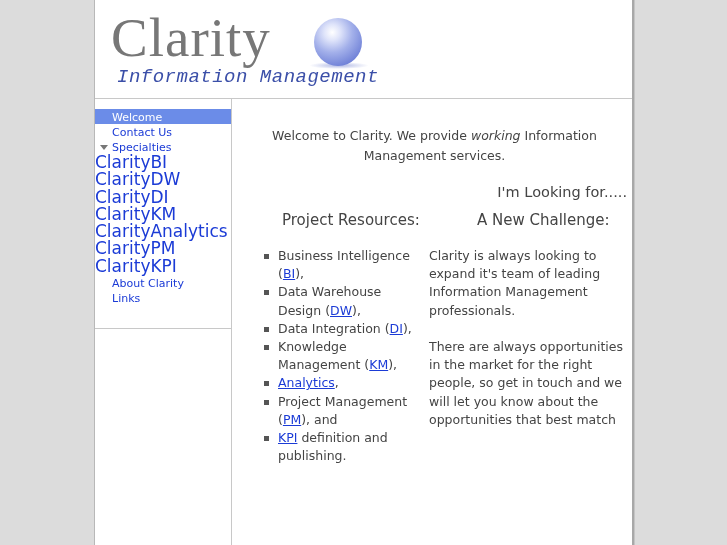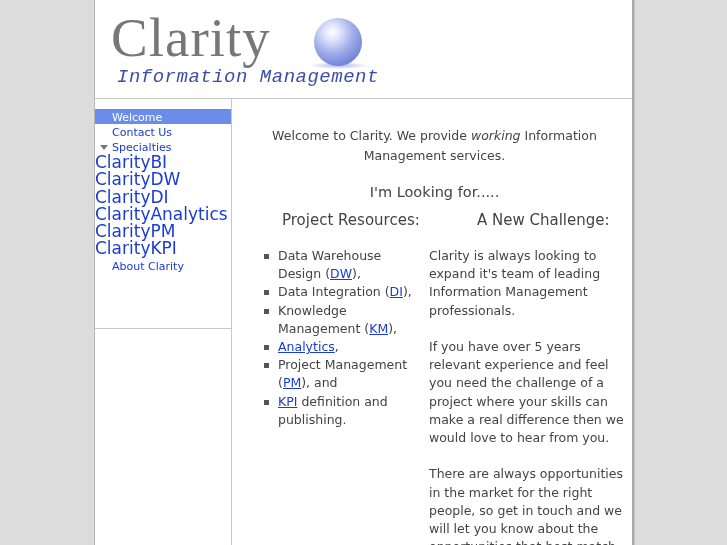--- a/index.html
+++ b/index.html
@@ -58,21 +58,21 @@
   }
   .tri {
     position:absolute; left:5px; top:6px; width:0; height:0;
     border-left:4px solid transparent; border-right:4px solid transparent; border-top:5px solid #777;
   }
   .content {
     position:absolute; left:137px; top:99px; width:400px;
     color:#444; font-size:12.5px;
   }
   .intro { position:absolute; left:10px; top:27px; width:385px; text-align:center; line-height:20px; }
-  .looking { position:absolute; left:10px; top:85px; width:385px; text-align:center; font-size:14.5px; }
+  .looking { position:absolute; left:10px; top:85px; width:385px; text-align:right; font-size:14.5px; }
   .col-head { position:absolute; top:112px; font-size:15px; }
   .col { position:absolute; top:148px; line-height:18.2px; }
   .col p { margin:0 0 18.2px 0; }
   ul { margin:0; padding:0 0 0 36px; list-style:none; }
   li { position:relative; }
   li::before { content:""; position:absolute; left:-14px; top:7px; width:5px; height:5px; background:#555; }
   a.lnk { color:#1b3bd6; text-decoration:underline; cursor:pointer; }
 </style>
 </head>
 <body>
@@ -90,46 +90,48 @@
   <div class="sidebar">
     <a class="nav-item active">Welcome</a>
     <a class="nav-item">Contact Us</a>
     <a class="nav-item">
       <span class="tri"></span>
       <span>Specialties</span>
     </a>
     <a class="nav-sub">ClarityBI</a>
     <a class="nav-sub">ClarityDW</a>
     <a class="nav-sub">ClarityDI</a>
+    <a class="nav-sub">ClarityKM</a>
     <a class="nav-sub">ClarityAnalytics</a>
     <a class="nav-sub">ClarityPM</a>
     <a class="nav-sub">ClarityKPI</a>
     <a class="nav-item">About Clarity</a>
+    <a class="nav-item">Links</a>
   </div>
   <div class="sidebar-rest"></div>
 
   <div class="content">
     <div class="intro">
       <span>Welcome to Clarity.  We provide </span><em>working</em><span> Information Management services.</span>
     </div>
     <div class="looking">I'm Looking for.....</div>
 
     <div class="col-head" style="left:50px;">Project Resources:</div>
     <div class="col-head" style="left:245px;">A New Challenge:</div>
 
     <div class="col" style="left:10px; width:182px;">
       <ul>
+        <li><span>Business Intelligence (</span><a class="lnk">BI</a><span>),</span></li>
         <li><span>Data Warehouse Design (</span><a class="lnk">DW</a><span>),</span></li>
         <li><span>Data Integration (</span><a class="lnk">DI</a><span>),</span></li>
         <li><span>Knowledge Management (</span><a class="lnk">KM</a><span>),</span></li>
         <li><span></span><a class="lnk">Analytics</a><span>,</span></li>
         <li><span>Project Management (</span><a class="lnk">PM</a><span>), and</span></li>
         <li><span></span><a class="lnk">KPI</a><span> definition and publishing.</span></li>
       </ul>
     </div>
 
     <div class="col" style="left:197px; width:195px;">
       <p>Clarity is always looking to expand it's team of leading Information Management professionals.</p>
-      <p>If you have over 5 years relevant experience and feel you need the challenge of a project where your skills can make a real difference then we would love to hear from you.</p>
       <p>There are always opportunities in the market for the right people, so get in touch and we will let you know about the opportunities that best match</p>
     </div>
   </div>
 </div>
 
 </body></html>

